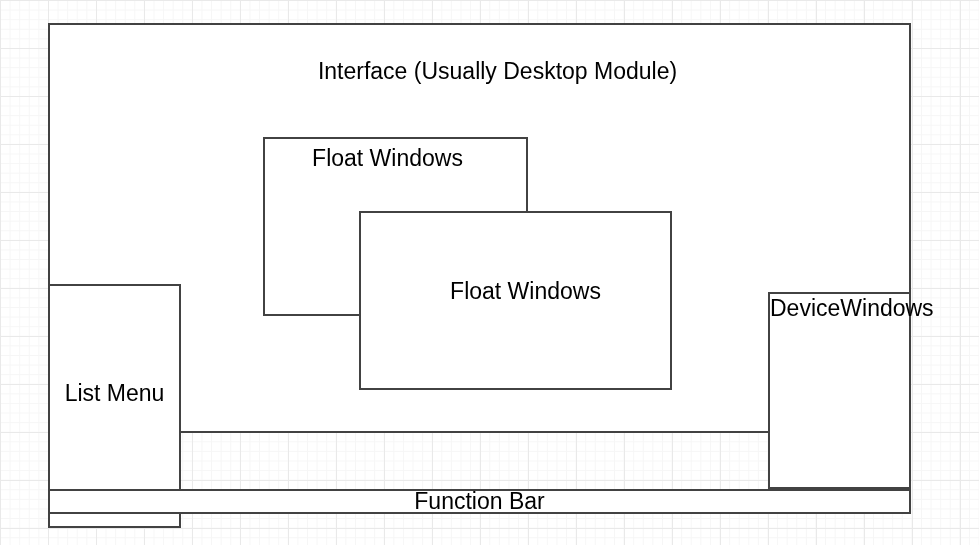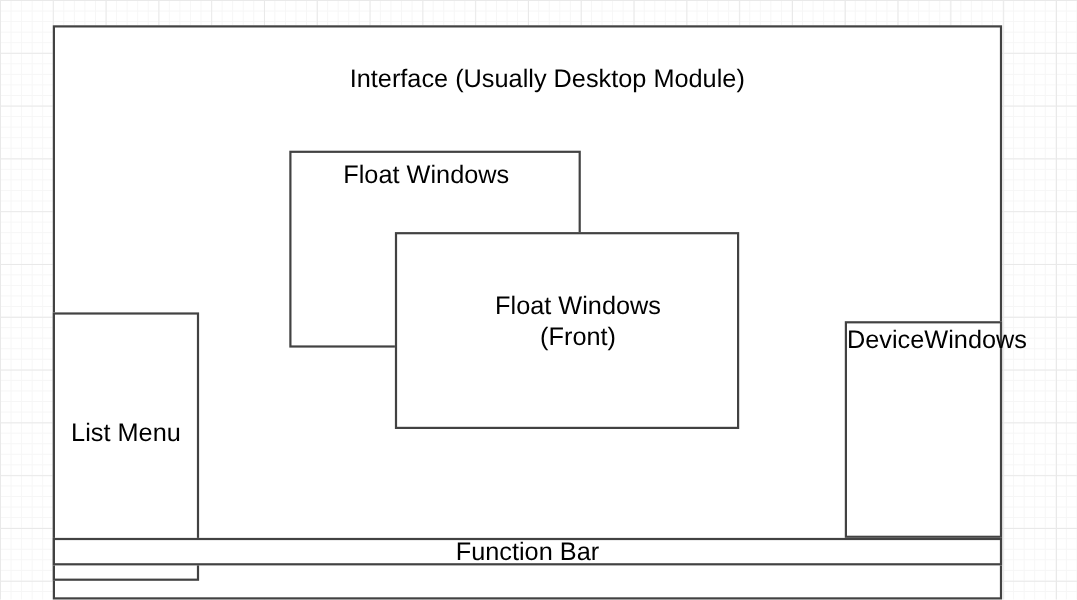--- a/index.html
+++ b/index.html
@@ -31,21 +31,21 @@
   }
   .shape {
     position: absolute;
     box-sizing: border-box;
     background: #ffffff;
     border: 2px solid #424242;
     font-size: 23px;
     line-height: 29px;
     text-align: center;
   }
-  .interface-box   { left: 48px;  top: 23px;  width: 863px; height: 522px; }
+  .interface-box   { left: 48px;  top: 23px;  width: 863px; height: 410px; }
   .interface-label {
     position: absolute;
     left: 0; top: 32px;
     width: 100%;
     padding-left: 36px;
     box-sizing: border-box;
   }
   .float-back-box  { left: 263px; top: 137px; width: 265px; height: 179px; padding-top: 5px; }
   .float-back-label  { display: block; padding-right: 16px; }
   .float-front-box {
@@ -77,21 +77,20 @@
   <div class="shape interface-box">
     <span class="interface-label">Interface (Usually Desktop Module)</span>
   </div>
 
   <div class="shape float-back-box">
     <span class="label-line float-back-label">Float Windows</span>
   </div>
 
   <div class="shape float-front-box">
     <span class="label-line">Float Windows</span>
-    <span class="label-line">(Front)</span>
   </div>
 
   <div class="shape list-menu-box">
     <span>List Menu</span>
   </div>
 
   <div class="shape dmm-box">
     <span class="label-line">Device</span>
     <span class="label-line">Windows</span>
   </div>

